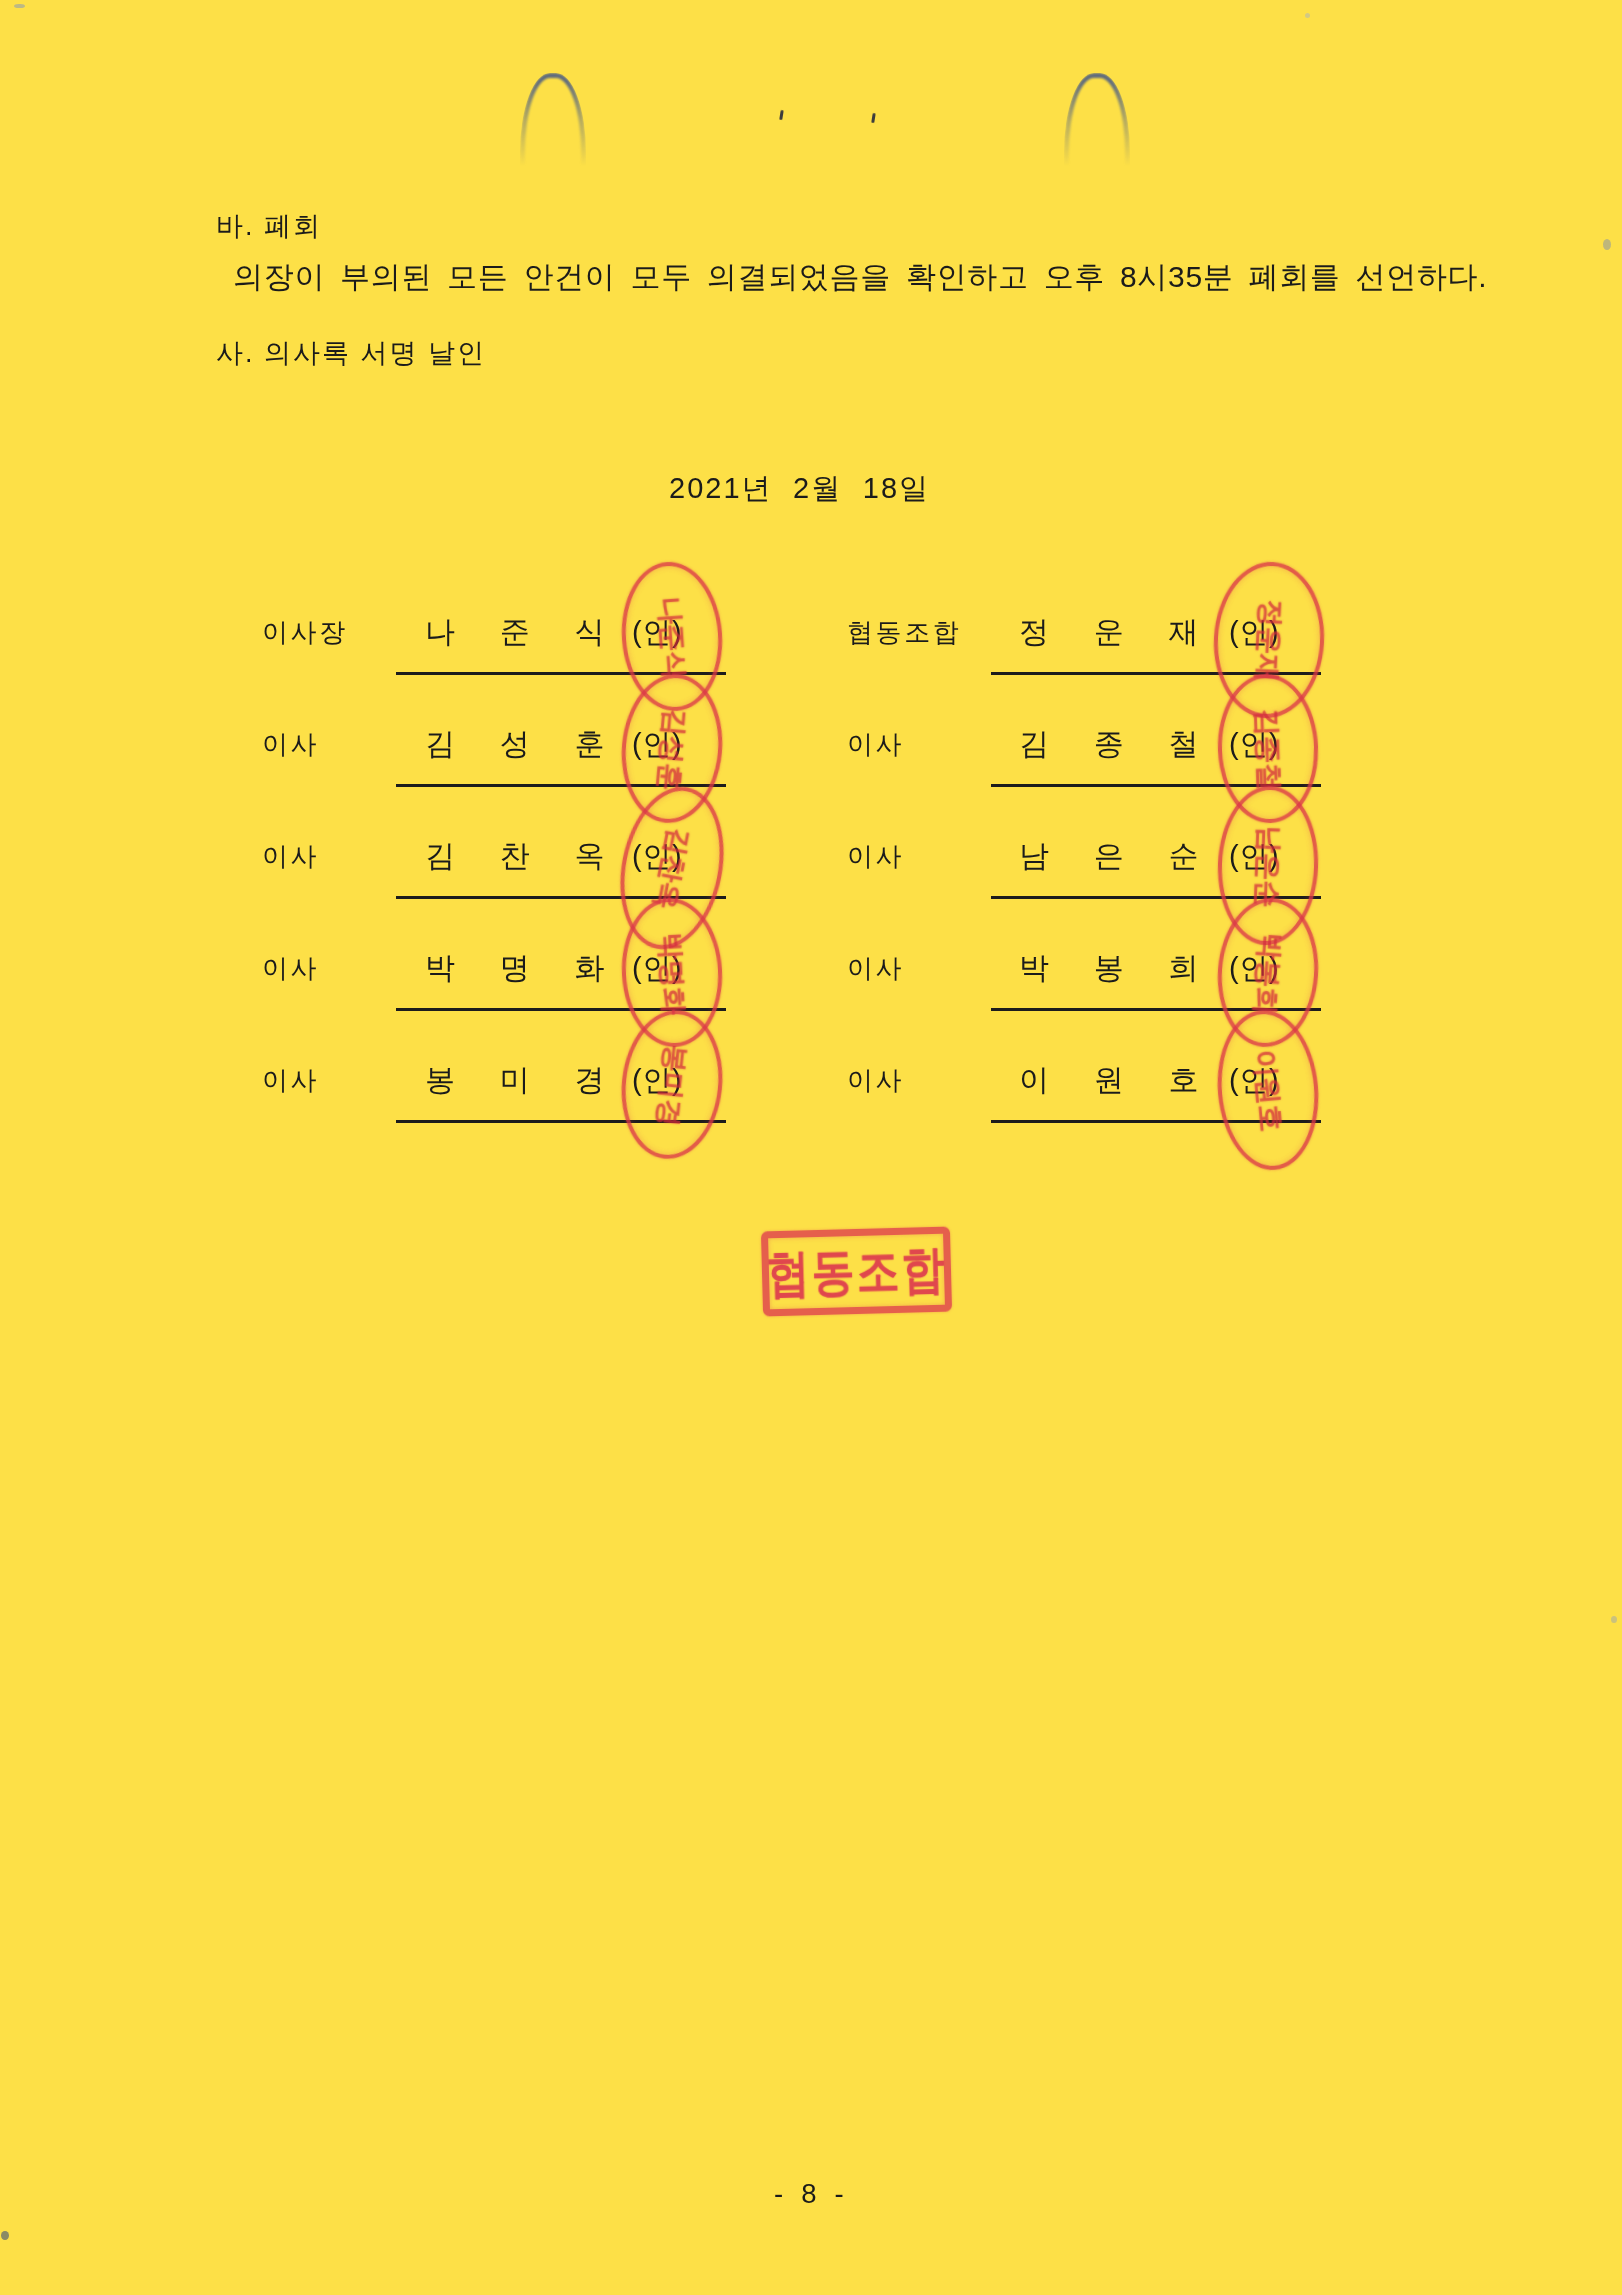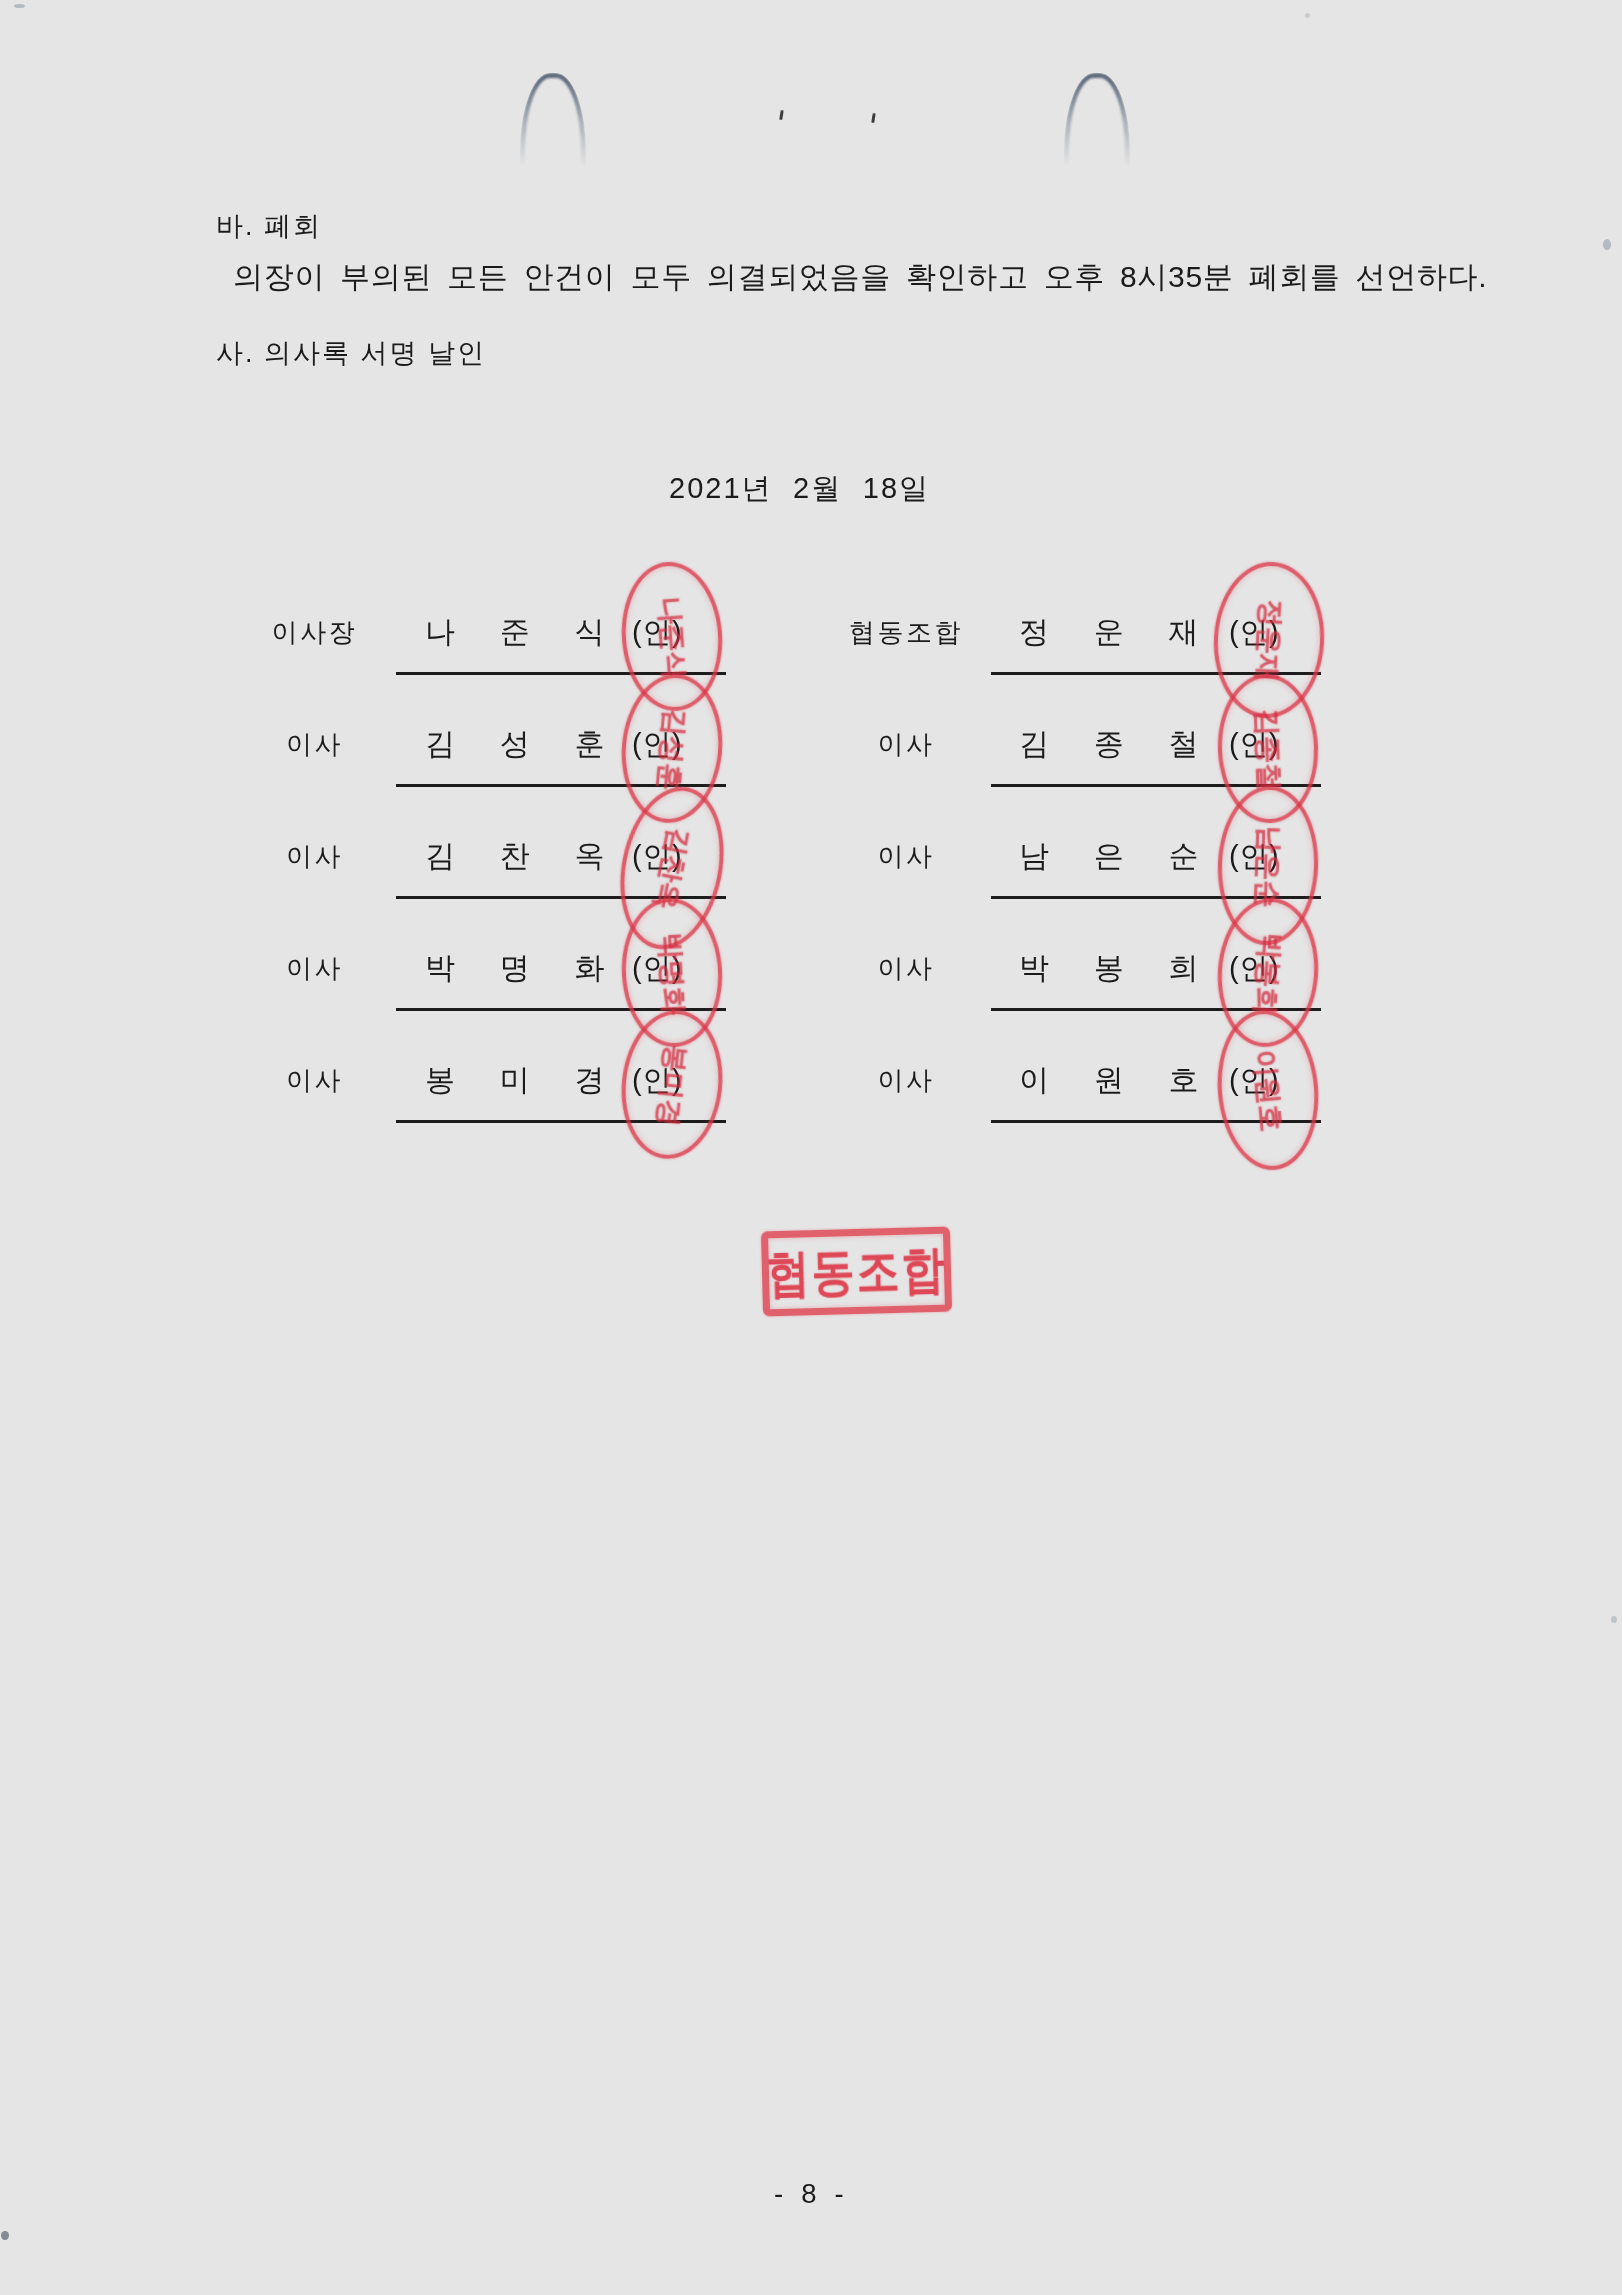--- a/index.html
+++ b/index.html
@@ -1,19 +1,19 @@
 <!DOCTYPE html>
 <html style="font-size:10.5px"><head>
 <meta charset="utf-8">
 <style>
   html,body{margin:0;padding:0;background:#ffffff;}
   #page{
     position:relative;
     width:1623px;height:2295px;
-    background:#e5e5e5;
+    background:#fde047;
     font-family:"Liberation Sans","DejaVu Sans",sans-serif;
     color:#1b1b1b;
     overflow:hidden;
   }
 
   
   .punch{
     position:absolute;width:56px;height:101px;
     border:5.9px solid #5f6b7d;border-bottom:none;
     border-radius:30px 30px 9.2px 9.2px / 79px 79px 7.9px 7.9px;
@@ -48,21 +48,21 @@
   
   .sig-row{position:absolute;left:0;width:100%;height:0;}
   .sig-row:nth-of-type(1){top:612px;}
   .sig-row:nth-of-type(2){top:724px;}
   .sig-row:nth-of-type(3){top:836px;}
   .sig-row:nth-of-type(4){top:948px;}
   .sig-row:nth-of-type(5){top:1060px;}
 
   .role{
     position:absolute;top:2.6px;font-size:26px;letter-spacing:2.6px;
-    text-align:center;white-space:nowrap;
+    text-align:left;white-space:nowrap;
   }
   .role.l{left:262px;width:105px;}
   .role.r{left:847px;width:118px;}
 
   .sig-name{
     position:absolute;top:0;font-size:30px;font-weight:500;
     word-spacing:35px;letter-spacing:0.7px;white-space:nowrap;
   }
   .sig-name.l{left:425px;}
   .sig-name.r{left:1019px;}

